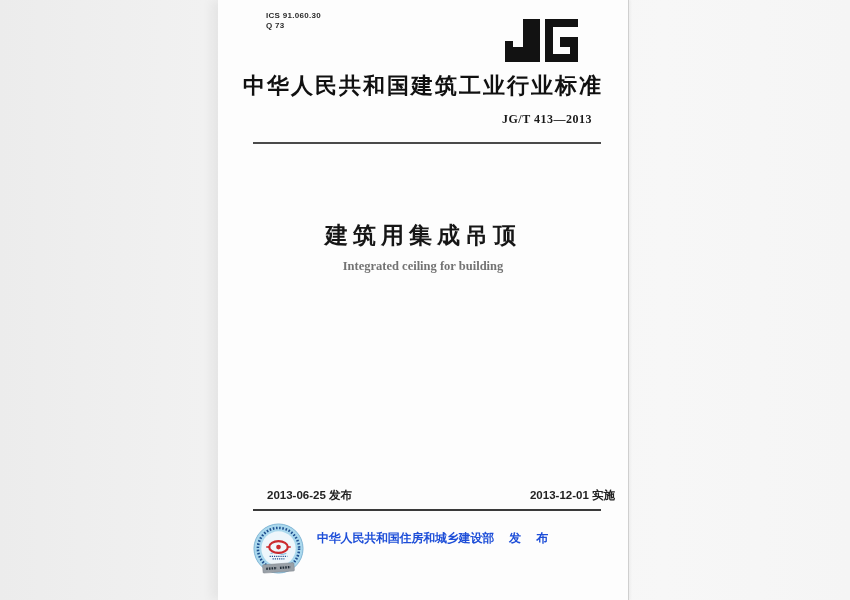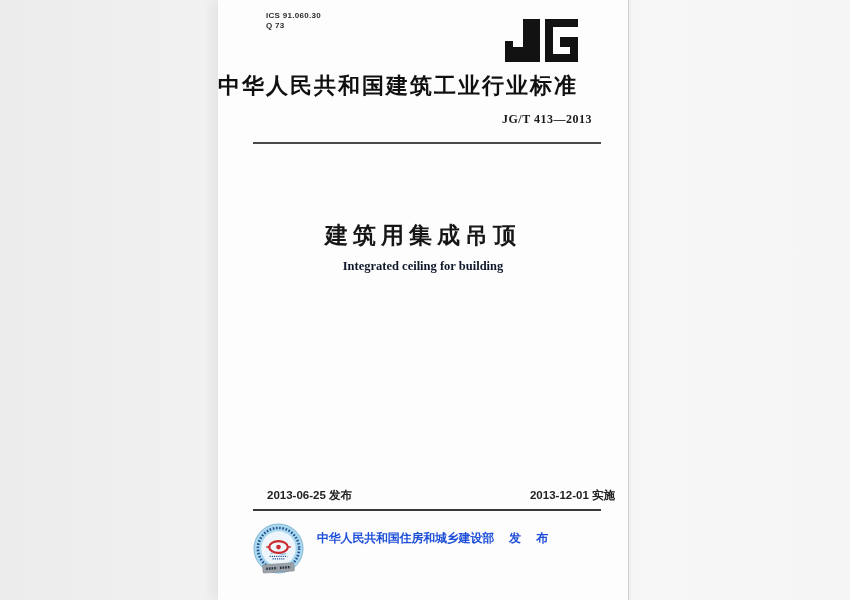--- a/index.html
+++ b/index.html
@@ -25,21 +25,21 @@
     position: absolute; left: 48px; top: 11px;
     font-size: 8px; line-height: 10px; letter-spacing: 0.3px;
     color: #2b2b2b; font-weight: 600;
     white-space: pre;
   }
 
   .jg-logo { position: absolute; left: 287px; top: 19px; width: 73px; height: 43px; }
 
   .std-name {
     position: absolute; left: 0; top: 71px; width: 100%;
-    text-align: left;
+    text-align: center;
     font-size: 22px; font-weight: 700; letter-spacing: 2px;
     color: #101010; white-space: nowrap;
   }
 
   .std-number {
     position: absolute; right: 36px; top: 112px;
     font-family: "Liberation Serif", serif;
     font-size: 12px; font-weight: 700; letter-spacing: 0.5px;
     color: #1a1a1a;
   }
@@ -54,21 +54,21 @@
     text-align: center;
     font-size: 23px; font-weight: 700; letter-spacing: 5px;
     color: #161616; white-space: nowrap;
   }
 
   .title-en {
     position: absolute; left: 0; top: 259px; width: 100%;
     text-align: center;
     font-family: "Liberation Serif", serif;
     font-size: 12.5px; font-weight: 700;
-    color: #0f172a;
+    color: #737373;
   }
 
   .date-row {
     position: absolute; left: 49px; top: 488px; width: 348px;
     display: flex; justify-content: space-between;
     font-size: 11.5px; font-weight: 700; color: #222;
     white-space: nowrap;
   }
 
   .rule-bottom {

